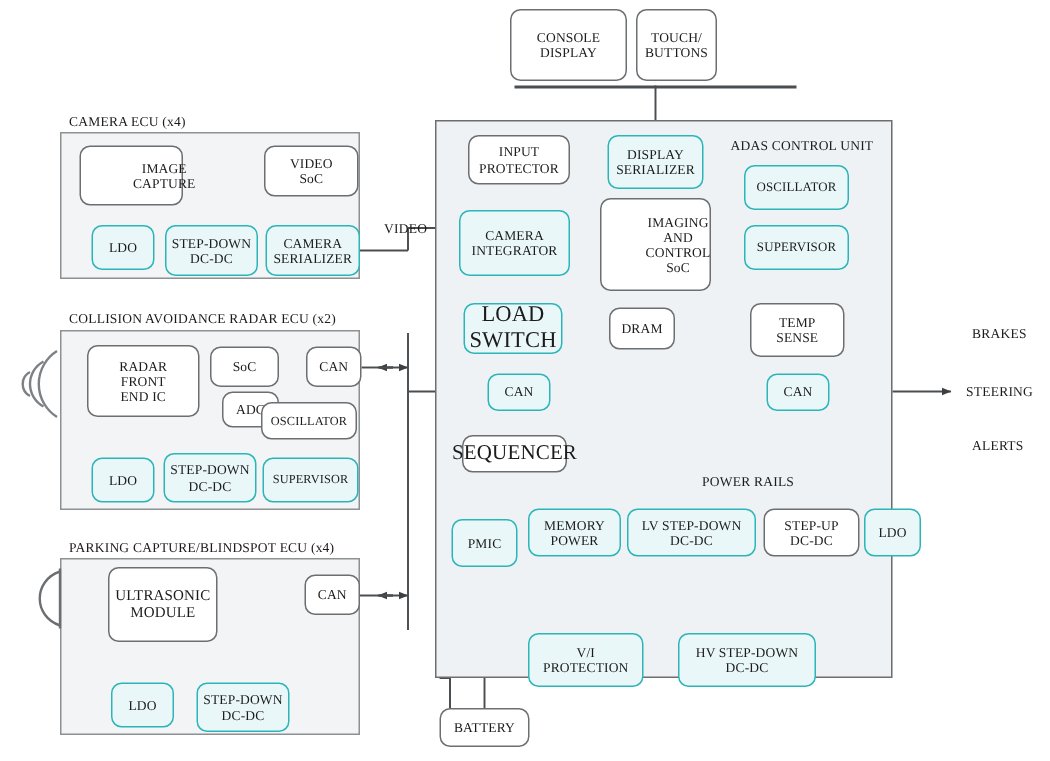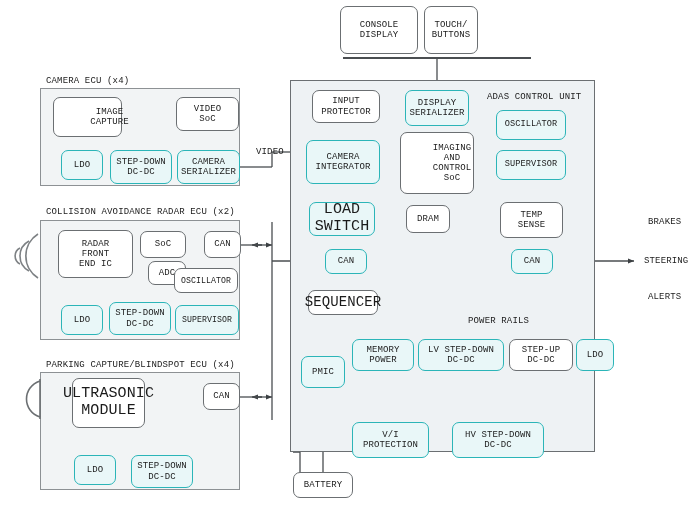--- a/index.html
+++ b/index.html
@@ -1,20 +1,20 @@
 <!DOCTYPE html>
 <html><head>
 <meta charset="utf-8">
 <style>
   html,body{margin:0;padding:0;background:#ffffff;}
   #root{
     position:relative;
     width:700px;height:507px;
     background:#ffffff;
-    font-family:Liberation Mono, monospace;
+    font-family:Liberation Serif, serif;
     overflow:hidden;
   }
   
   .node{
     position:absolute;
     box-sizing:border-box;
     display:flex;
     align-items:center;
     justify-content:center;
     text-align:center;
@@ -189,21 +189,21 @@
     <g fill="none" stroke="#7d8184" stroke-width="1.6">
       <path d="M26,6 A26,26 0 0 0 26,50"></path>
       <path d="M17,13 A17,17 0 0 0 17,43"></path>
       <path d="M8,20 A9,9 0 0 0 8,36"></path>
     </g>
   </svg>
 
   <div class="panel-title" style="left:46px;top:360px;font-size:9px;">PARKING CAPTURE/BLINDSPOT ECU (x4)</div>
   <div class="panel" style="left:40px;top:372px;width:200px;height:118px;"></div>
 
-  <div class="node gray" style="left:72px;top:378px;width:73px;height:50px;font-size:15px;">ULTRASONIC
+  <div class="node gray" style="left:72px;top:378px;width:73px;height:50px;font-size:10px;">ULTRASONIC
 MODULE</div>
   <div class="node gray" style="left:203px;top:383px;width:37px;height:27px;font-size:9px;">CAN</div>
   <div class="node teal" style="left:74px;top:455px;width:42px;height:30px;font-size:9px;">LDO</div>
   <div class="node teal" style="left:131px;top:455px;width:62px;height:33px;font-size:9px;">STEP-DOWN
 DC-DC</div>
 
   <svg style="position:absolute;left:14px;top:375px;width:32px;height:48px;">
     <g fill="none" stroke="#6b6f72" stroke-width="1.6">
       <path d="M26,4 L26,44"></path>
       <path d="M26,6 C8,12 8,36 26,42"></path>
@@ -232,21 +232,21 @@
   <div class="node gray" style="left:500px;top:202px;width:63px;height:36px;font-size:9px;">TEMP
 SENSE</div>
 
   <div class="node teal" style="left:325px;top:249px;width:42px;height:25px;font-size:9px;">CAN</div>
   <div class="node teal" style="left:511px;top:249px;width:42px;height:25px;font-size:9px;">CAN</div>
 
   <div class="node gray" style="left:308px;top:290px;width:70px;height:25px;font-size:14px;">SEQUENCER</div>
 
   <div class="free-label" style="left:468px;top:316px;font-size:9px;">POWER RAILS</div>
 
-  <div class="node teal" style="left:301px;top:356px;width:44px;height:32px;font-size:9px;">PMIC</div>
+  <div class="node teal" style="left:301px;top:346px;width:44px;height:32px;font-size:9px;">PMIC</div>
   <div class="node teal" style="left:352px;top:339px;width:62px;height:32px;font-size:9px;">MEMORY
 POWER</div>
   <div class="node teal" style="left:418px;top:339px;width:86px;height:32px;font-size:9px;">LV STEP-DOWN
 DC-DC</div>
   <div class="node gray" style="left:509px;top:339px;width:64px;height:32px;font-size:9px;">STEP-UP
 DC-DC</div>
   <div class="node teal" style="left:576px;top:339px;width:38px;height:32px;font-size:9px;">LDO</div>
 
   <div class="node teal" style="left:352px;top:422px;width:77px;height:36px;font-size:9px;">V/I
 PROTECTION</div>

